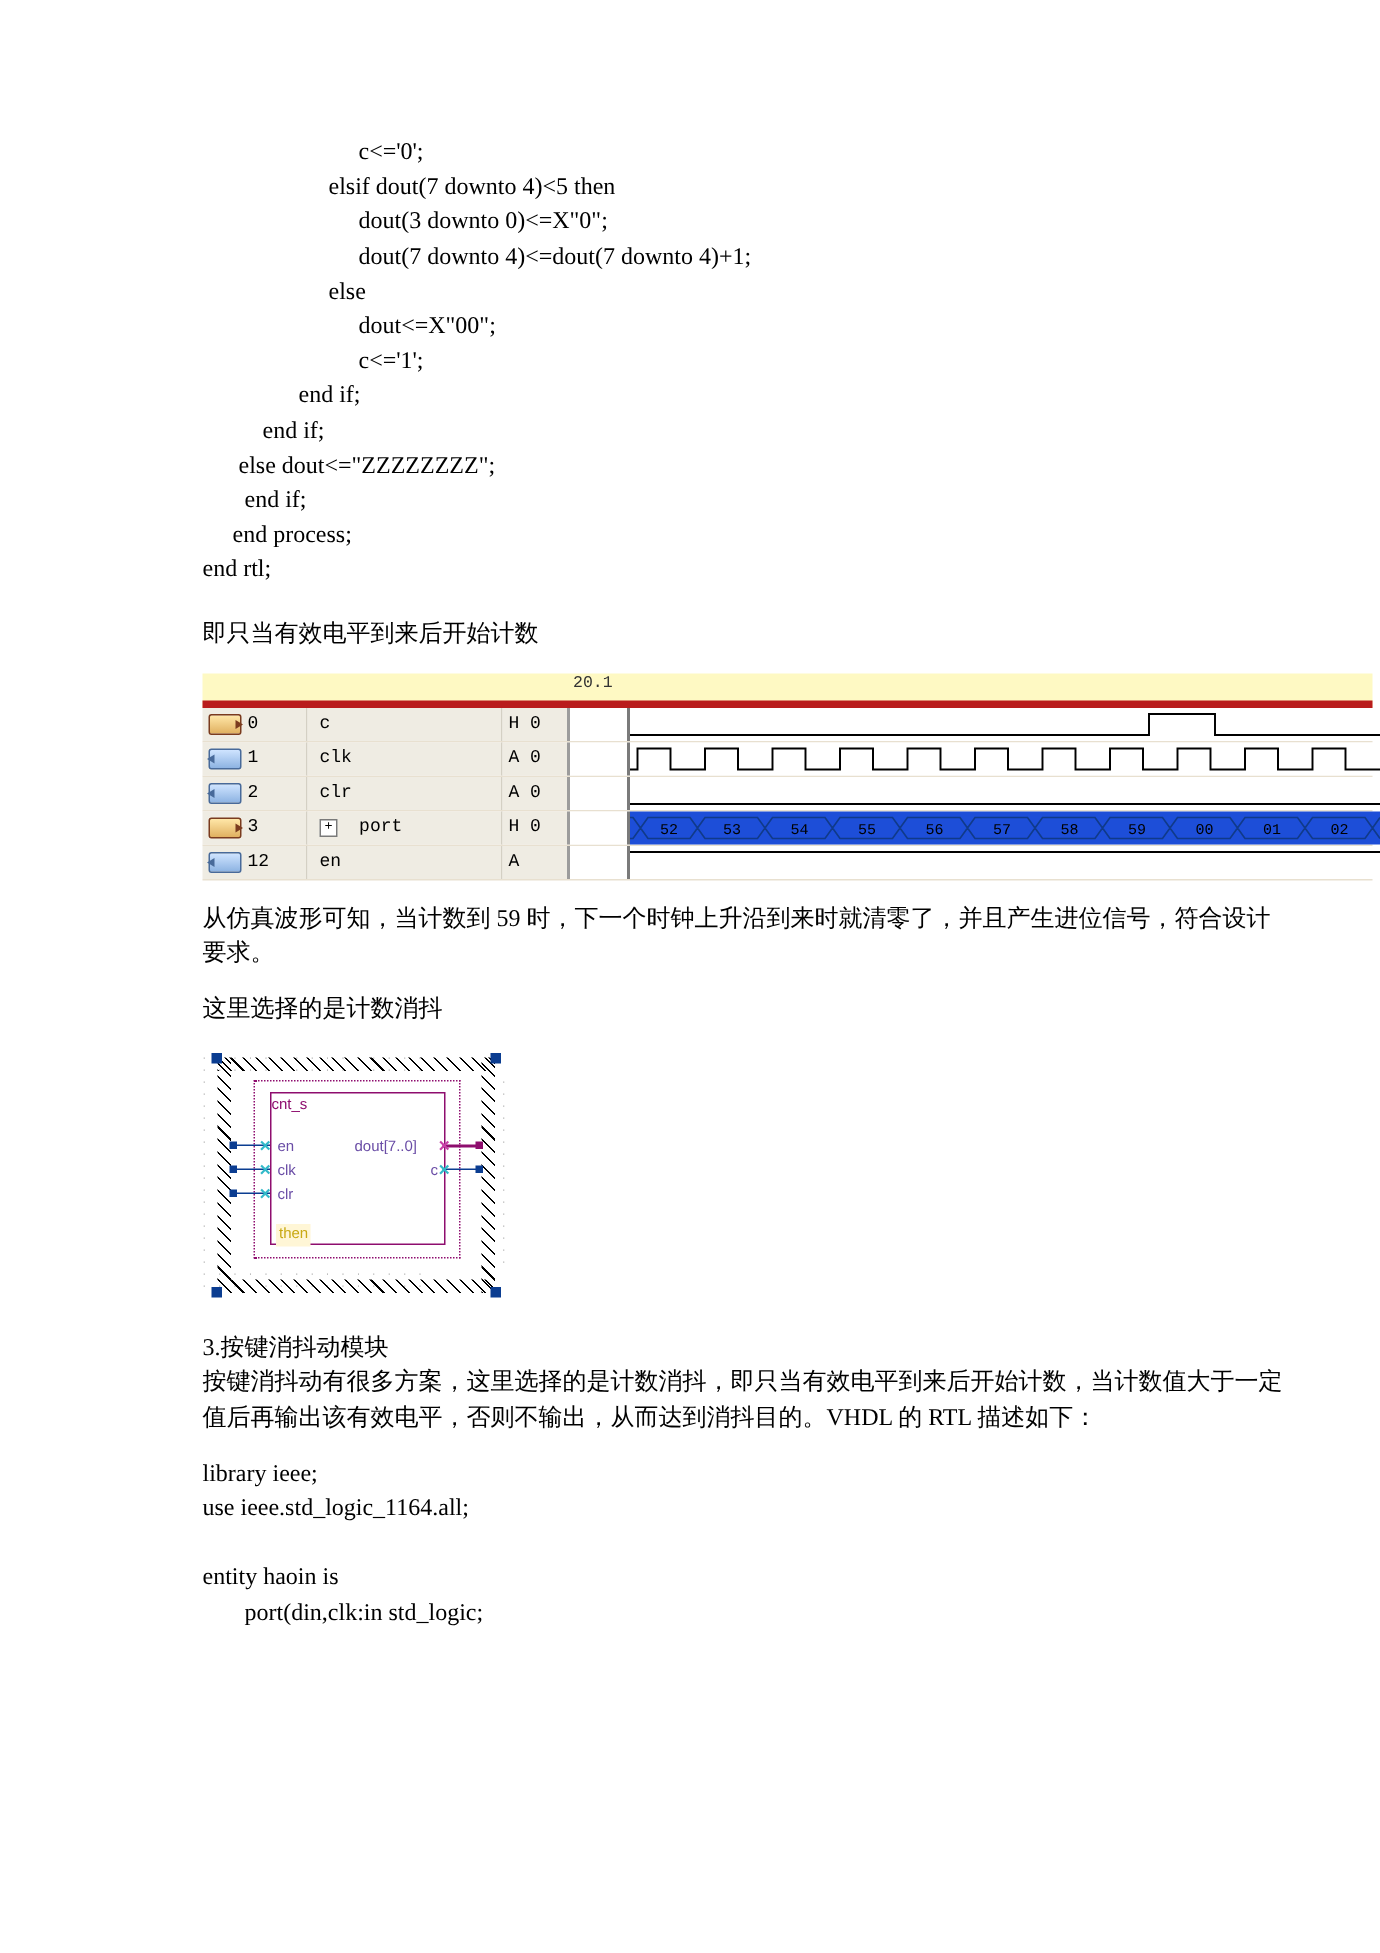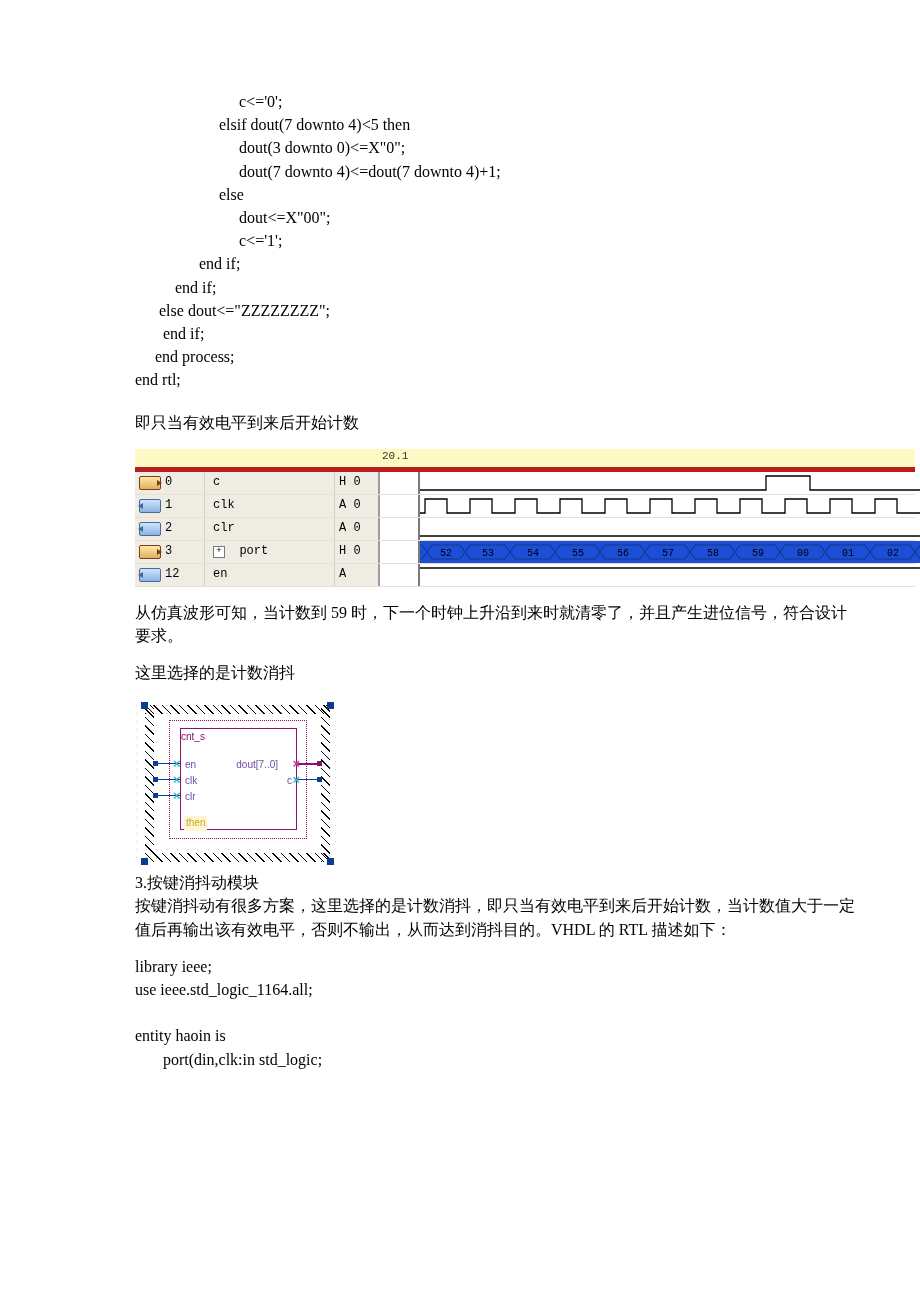--- a/index.html
+++ b/index.html
@@ -339,21 +339,21 @@
       <div class="pin-sq pin-l3"></div>
     <div class="pin-sq pin-r1"></div>
       <div class="pin-sq pin-r2"></div>
     <div class="pin-x x-l1">×</div>
       <div class="pin-x x-l2">×</div>
       <div class="pin-x x-l3">×</div>
     <div class="pin-x x-r1">×</div>
       <div class="pin-x x-r2">×</div>
   </div>
 
-  <div class="para" style="margin-top:6px;">
+  <div class="para" style="margin-top:22px;">
     <div>3.按键消抖动模块</div>
     <div>按键消抖动有很多方案，这里选择的是计数消抖，即只当有效电平到来后开始计数，当计数值大于一定值后再输出该有效电平，否则不输出，从而达到消抖目的。VHDL 的 RTL 描述如下：</div>
   </div>
 
   <div class="code-block">library ieee;
 use ieee.std_logic_1164.all;
 
 entity haoin is
        port(din,clk:in std_logic;</div>
 

